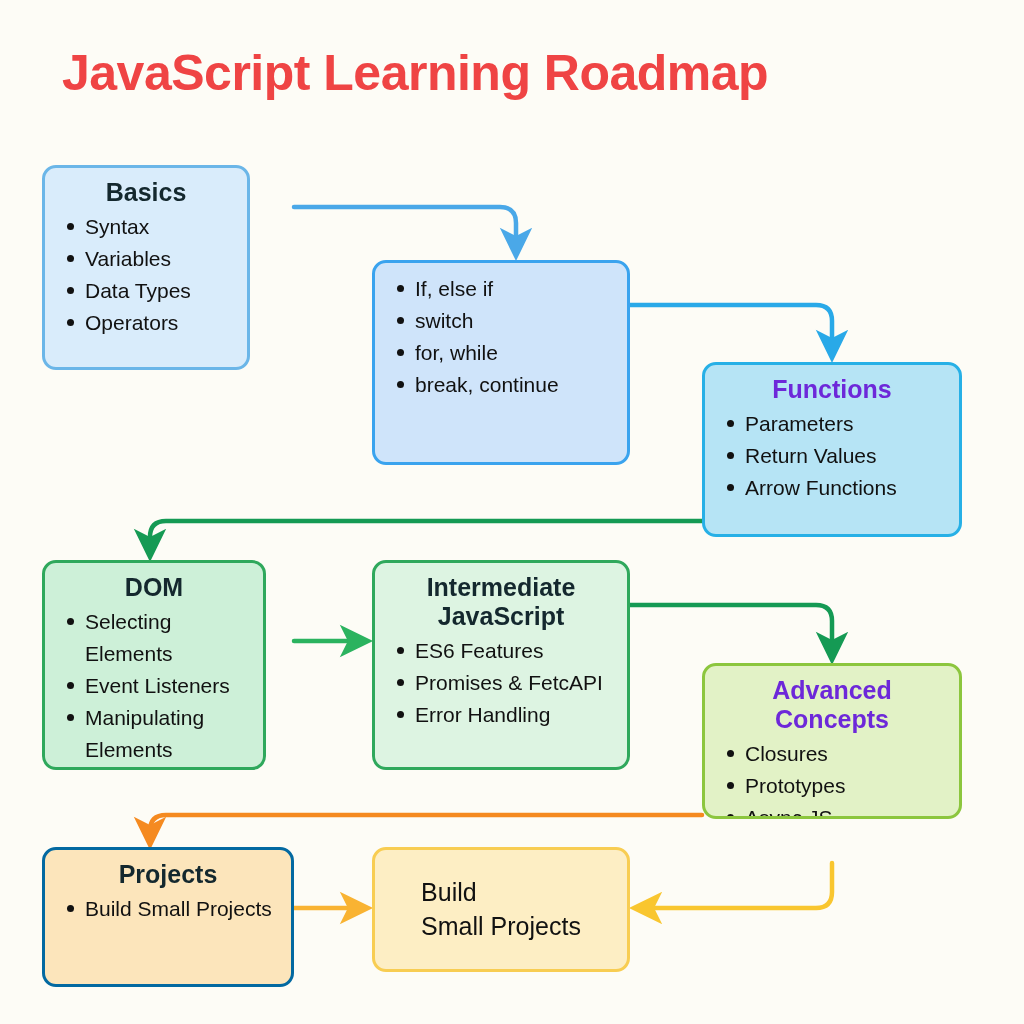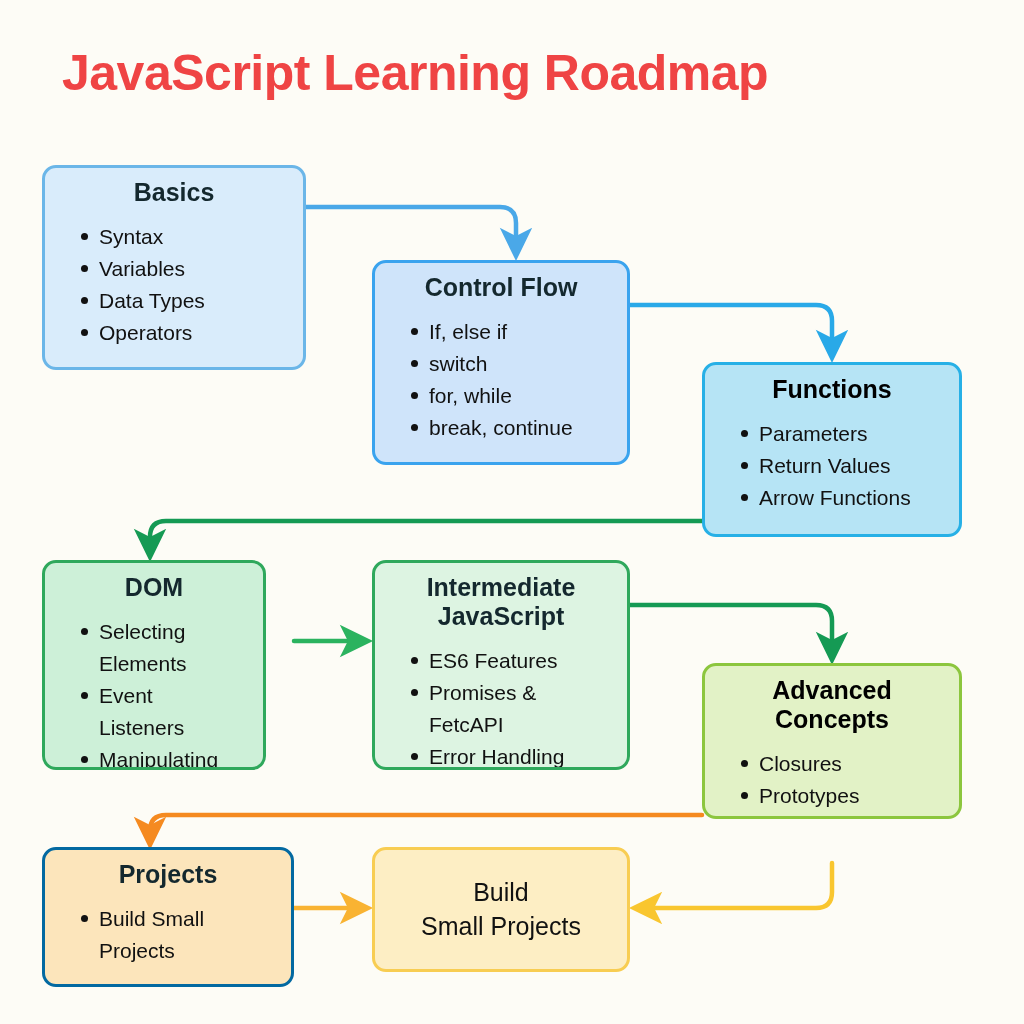--- a/index.html
+++ b/index.html
@@ -45,21 +45,21 @@
   .node .node-title {
     text-align: center;
     font-weight: bold;
     font-size: 25px;
     color: #14282e;
     line-height: 1.16;
     margin-bottom: 4px;
   }
   .node ul {
     list-style: none;
-    margin: 14px;
+    margin: 0;
     padding: 0;
   }
   .node ul li {
     position: relative;
     padding-left: 26px;
     font-size: 21px;
     line-height: 1.52;
     color: #111111;
   }
   .node ul li::before {
@@ -71,47 +71,46 @@
     height: 7px;
     border-radius: 50%;
     background: #111111;
   }
   .node.plain {
     display: flex;
     align-items: center;
     justify-content: center;
   }
   .node.plain .plain-text {
-    text-align: center;
     font-size: 25px;
     line-height: 1.35;
     color: #111111;
     white-space: pre-line;
   }
 
   
-  #node-basics      { left: 42px;  top: 165px; width: 264px; height: 205px;
+  #node-basics      { left: 42px;  top: 165px; width: 208px; height: 205px;
                       background: #d9ecfb; border: 3px solid #6bb6e8; }
   #node-control     { left: 372px; top: 260px; width: 258px; height: 205px;
                       background: #cfe4fa; border: 3px solid #3aa3ee; }
   #node-functions   { left: 702px; top: 362px; width: 260px; height: 175px;
                       background: #b6e4f5; border: 3px solid #27b0e6; }
   #node-dom         { left: 42px;  top: 560px; width: 224px; height: 210px;
                       background: #cdf0d8; border: 3px solid #2fa85c; }
   #node-intermediate{ left: 372px; top: 560px; width: 258px; height: 210px;
                       background: #ddf4e2; border: 3px solid #2fa85c; }
   #node-advanced    { left: 702px; top: 663px; width: 260px; height: 156px;
                       background: #e2f2c6; border: 3px solid #8cc63e; }
   #node-projects    { left: 42px;  top: 847px; width: 252px; height: 140px;
                       background: #fce5bb; border: 3px solid #0369a1; }
   #node-build       { left: 372px; top: 847px; width: 258px; height: 125px;
                       background: #fdeec4; border: 3px solid #f8cd52; }
 
   #node-functions .node-title,
-  #node-advanced .node-title { color: #000000; }
+  #node-advanced .node-title { color: #6d28d9; }
 </style>
 </head>
 <body>
 
 <div id="canvas">
 
   <div id="title">JavaScript Learning Roadmap</div>
 
   <svg id="edges" viewBox="0 0 1024 1024" xmlns="http://www.w3.org/2000/svg">
     <defs>
@@ -159,21 +158,20 @@
     <div class="node-title">Basics</div>
     <ul>
       <li>Syntax</li>
       <li>Variables</li>
       <li>Data Types</li>
       <li>Operators</li>
     </ul>
   </div>
 
   <div class="node" id="node-control">
-    <div class="node-title">Control Flow</div>
     <ul>
       <li>If, else if</li>
       <li>switch</li>
       <li>for,  while</li>
       <li>break, continue</li>
     </ul>
   </div>
 
   <div class="node" id="node-functions">
     <div class="node-title">Functions</div>

